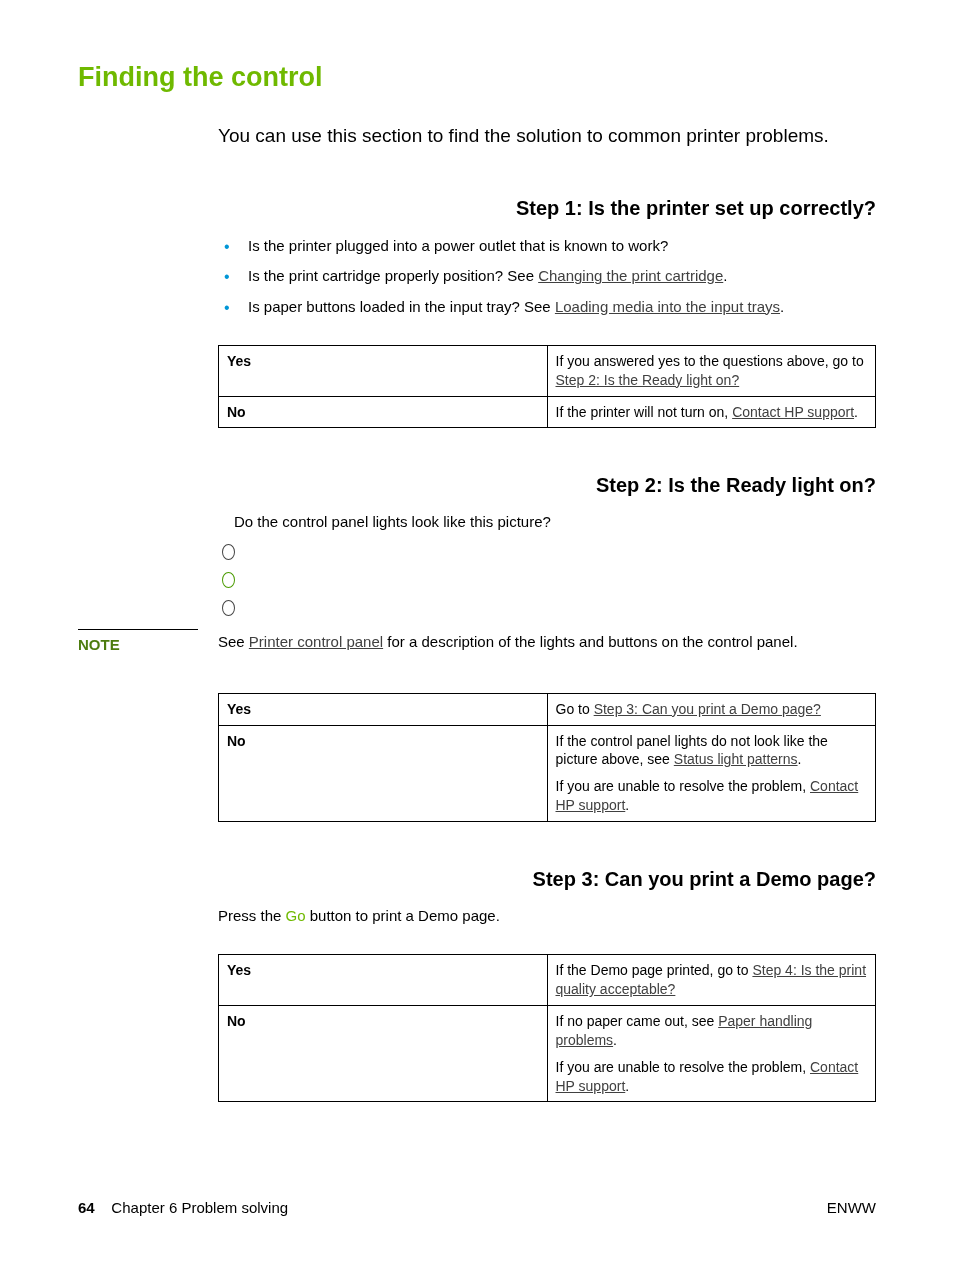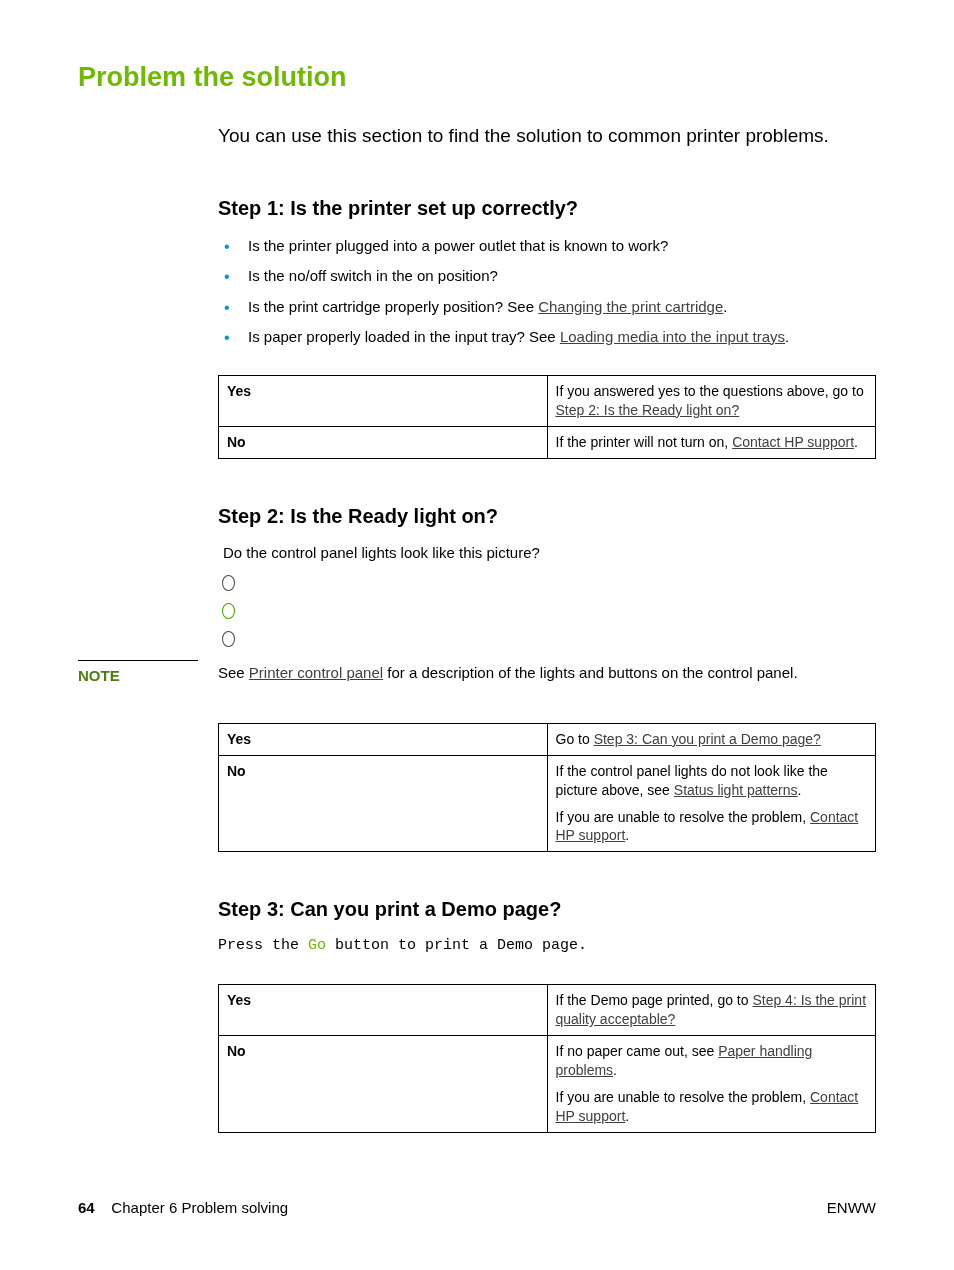--- a/index.html
+++ b/index.html
@@ -26,20 +26,21 @@
     margin-left: 140px;
   }
   .intro {
     margin: 0 0 50px 0;
     font-size: 19px;
   }
   h2.step {
     font-size: 20px;
     font-weight: bold;
     margin: 0 0 16px 0;
+    text-align: right;
   }
   ul.bullets {
     list-style: none;
     padding: 0;
     margin: 0 0 28px 0;
   }
   ul.bullets li {
     position: relative;
     padding-left: 30px;
     margin: 0 0 10px 0;
@@ -107,50 +108,49 @@
     color: #4d7c0f;
     font-weight: bold;
     font-size: 15px;
     padding-top: 6px;
   }
   .note-text {
     font-size: 15px;
     line-height: 1.35;
   }
   .go-span { color: #6fb900; }
-  .press-line { margin: 10px 0 30px 0; font-family: Liberation Mono, monospace; }
+  .press-line { margin: 10px 0 30px 0; }
 
   .footer {
     position: absolute;
     left: 78px;
     right: 78px;
     bottom: 54px;
     font-size: 15px;
     display: flex;
     justify-content: space-between;
     align-items: flex-end;
   }
   .footer .left b { font-weight: bold; }
-  .para { margin: 0 0 14px 5px; }
+  .para { margin: 0 0 14px 16px; }
 </style>
 </head>
 <body>
 
 <div class="page">
-  <h1 class="title">Problem the solution</h1>
+  <h1 class="title">Finding the control</h1>
 
   <div class="content">
     <p class="intro">You can use this section to find the solution to common printer problems.</p>
 
     <h2 class="step">Step 1: Is the printer set up correctly?</h2>
     <ul class="bullets">
       <li><span>Is the printer plugged into a power outlet that is known to work?</span></li>
-      <li><span>Is the no/off switch in the on position?</span></li>
       <li><span>Is the print cartridge properly position? See </span><a href="#" class="link">Changing the print cartridge</a><span>.</span></li>
-      <li><span>Is paper properly loaded in the input tray? See </span><a href="#" class="link">Loading media into the input trays</a><span>.</span></li>
+      <li><span>Is paper buttons loaded in the input tray? See </span><a href="#" class="link">Loading media into the input trays</a><span>.</span></li>
     </ul>
 
     <table class="decision">
       <tbody>
           <tr>
         <td class="left">Yes</td>
         <td class="right"><span>If you answered yes to the questions above, go to </span><a href="#" class="link">Step 2: Is the Ready light on?</a></td>
       </tr>
       <tr>
         <td class="left">No</td>

